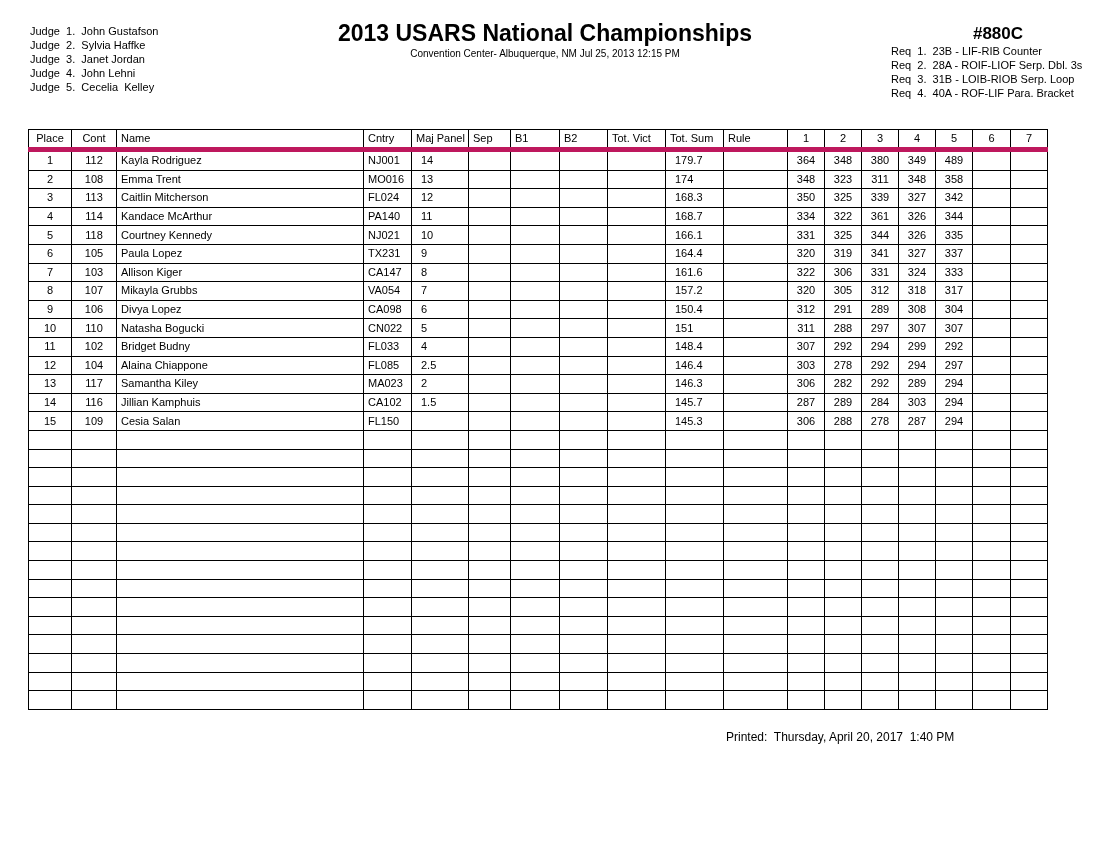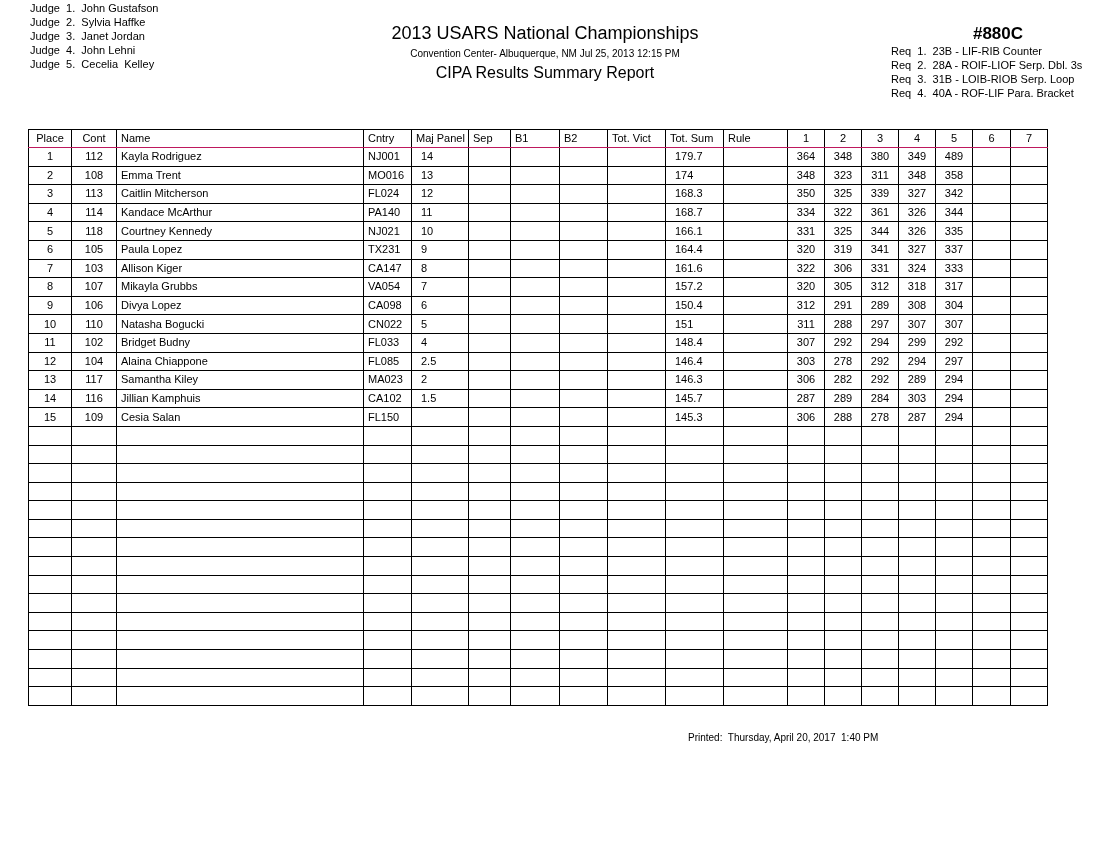--- a/index.html
+++ b/index.html
@@ -1,61 +1,60 @@
 <!DOCTYPE html>
 <html><head>
 <meta charset="utf-8">
 <style>
   html, body { margin: 0; padding: 0; background: #ffffff; }
   body {
     width: 1100px; height: 850px; position: relative; overflow: hidden;
     font-family: "Liberation Sans", sans-serif; color: #000;
   }
-  .judges { position: absolute; left: 30px; top: 1px; font-size: 11px; line-height: 14px; }
+  .judges { position: absolute; left: 30px; top: 24px; font-size: 11px; line-height: 14px; }
   .judges div { white-space: pre; }
   .center-head { position: absolute; left: 300px; width: 490px; top: 22px; text-align: center; }
-  .h-title { font-size: 18px; font-weight: normal; line-height: 22px; }
+  .h-title { font-size: 23px; font-weight: bold; line-height: 22px; }
   .h-venue { font-size: 10px; line-height: 19px; text-align: center; }
   .h-event { font-size: 19px; font-weight: bold; line-height: 24px; letter-spacing: 0.5px; }
   .h-report { font-size: 16px; line-height: 20px; }
   .right-head { position: absolute; left: 891px; top: 24px; font-size: 11px; line-height: 14px; }
   .right-head .code { font-size: 17px; font-weight: bold; text-align: center; width: 214px; line-height: 20px; margin-bottom: 0px; padding-left: 0px; }
   .right-head .req { white-space: pre; }
 
   table.results {
     position: absolute; left: 28px; top: 129px;
     border-collapse: collapse; table-layout: fixed;
     font-size: 11px;
   }
   table.results th, table.results td {
     border: 1.5px solid #000; height: 17.6px; padding: 0 0 0 4px;
     white-space: nowrap; overflow: hidden; font-weight: normal; text-align: left;
     line-height: 17px;
   }
-  table.results thead th { border-bottom: 1px solid #be185d; height: 17px; }
+  table.results thead th { border-bottom: 5px solid #be185d; height: 17px; }
   table.results th.c, table.results td.c { text-align: center; padding: 0; }
   table.results td.ind { padding-left: 9px; }
-  .footer { position: absolute; left: 688px; top: 727px; font-size: 10px; line-height: 21px; }
+  .footer { position: absolute; left: 726px; top: 727px; font-size: 12px; line-height: 21px; }
   .footer div { white-space: pre; }
 </style>
 </head>
 <body>
 
 <div class="judges">
   <div>Judge  1.  John Gustafson</div>
   <div>Judge  2.  Sylvia Haffke</div>
   <div>Judge  3.  Janet Jordan</div>
   <div>Judge  4.  John Lehni</div>
   <div>Judge  5.  Cecelia  Kelley</div>
 </div>
 
 <div class="center-head">
   <div class="h-title">2013 USARS National Championships</div>
   <div class="h-venue">Convention Center- Albuquerque, NM  Jul 25, 2013  12:15 PM</div>
-  <div class="h-report">CIPA Results Summary Report</div>
 </div>
 
 <div class="right-head">
   <div class="code">#880C</div>
   <div class="req">Req  1.  23B - LIF-RIB Counter</div>
   <div class="req">Req  2.  28A - ROIF-LIOF Serp. Dbl. 3s</div>
   <div class="req">Req  3.  31B - LOIB-RIOB Serp. Loop</div>
   <div class="req">Req  4.  40A - ROF-LIF Para. Bracket</div>
 </div>
 

